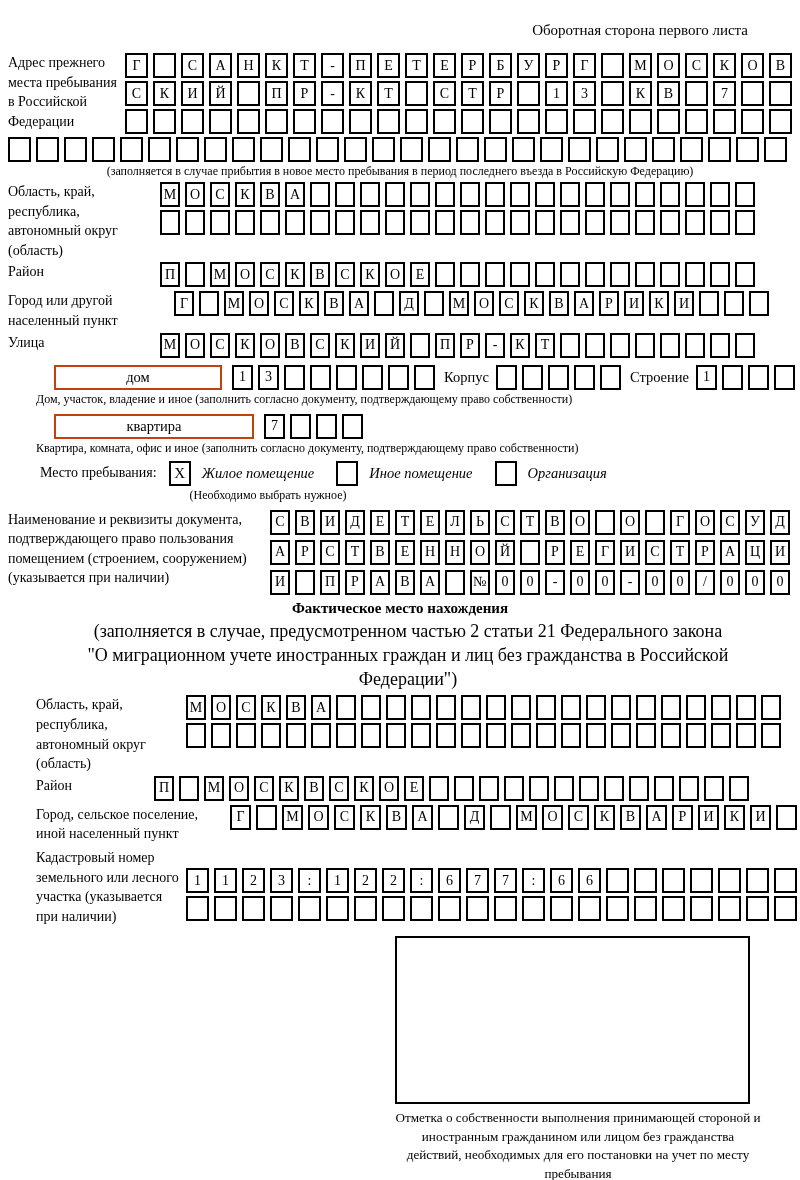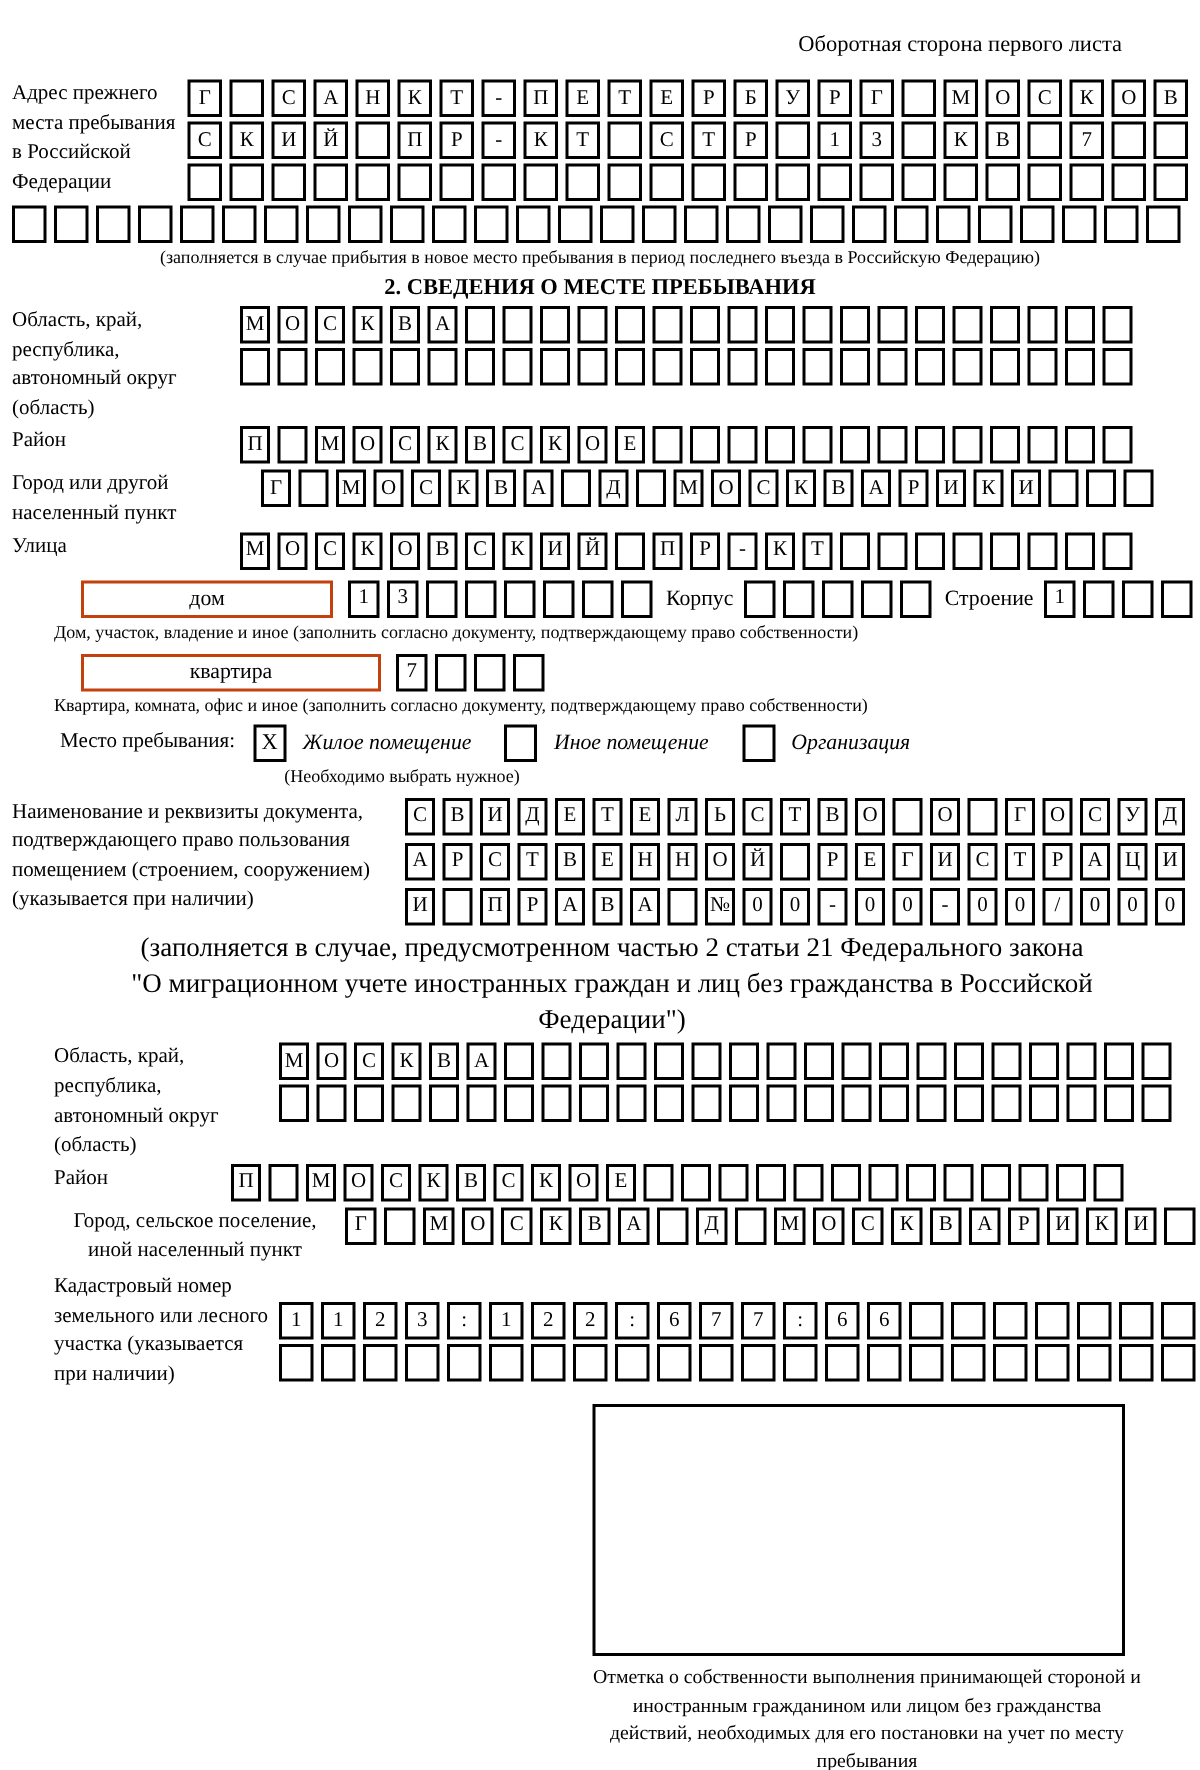--- a/index.html
+++ b/index.html
@@ -7,21 +7,21 @@
        font-family:"Liberation Serif","DejaVu Serif",serif;font-size:14px;}
   *{box-sizing:border-box;}
   .page{width:800px;height:1180px;padding:6px 8px;position:relative;border-radius:10px;}
 
   .header-note{text-align:right;padding-right:44px;font-size:15px;margin-top:16px;}
 
   .fgroup{display:flex;align-items:flex-start;}
   .flabel{line-height:1.4;flex:0 0 auto;}
   .w112{width:112px;}
   .w144{width:144px;}
-  .w188{width:188px;text-align:center;}
+  .w188{width:188px;}
   .w252{width:252px;}
   .cellcol{display:flex;flex-direction:column;gap:3px;}
   .cells{display:flex;gap:5px;}
   .cell{width:20px;height:25px;border:2px solid #000;display:flex;
         align-items:center;justify-content:center;font-size:14px;flex:0 0 auto;}
   .cells.lg .cell{width:23px;}
   .cells.md .cell{width:21px;}
 
   .mt2{margin-top:2px;} .mt4{margin-top:4px;}
   .caption{font-size:12px;line-height:1.25;}
@@ -179,21 +179,20 @@
       <div class="cell"></div>
       <div class="cell"></div>
       <div class="cell"></div>
       <div class="cell"></div>
       <div class="cell"></div>
       <div class="cell"></div>
       <div class="cell"></div>
     </div>
   <div class="caption center mt2">(заполняется в случае прибытия в новое место пребывания в период последнего въезда в Российскую Федерацию)</div>
 
-  <div class="sec-title">2. СВЕДЕНИЯ О МЕСТЕ ПРЕБЫВАНИЯ</div>
 
   <div class="fgroup s2group">
     <div class="flabel w144">Область, край, республика, автономный округ (область)</div>
     <div class="cellcol s2cells">
       <div class="cells">
           <div class="cell">М</div>
           <div class="cell">О</div>
           <div class="cell">С</div>
           <div class="cell">К</div>
           <div class="cell">В</div>
@@ -456,20 +455,21 @@
           <div class="cell">0</div>
           <div class="cell">0</div>
           <div class="cell">/</div>
           <div class="cell">0</div>
           <div class="cell">0</div>
           <div class="cell">0</div>
         </div>
     </div>
   </div>
 
+  <div class="sec-title">Фактическое место нахождения</div>
   <div class="fact-note mt2">(заполняется в случае, предусмотренном частью 2 статьи 21 Федерального закона</div>
   <div class="fact-note">"О миграционном учете иностранных граждан и лиц без гражданства в Российской Федерации")</div>
 
   <div class="fgroup factgroup mt4">
     <div class="flabel w144">Область, край, республика, автономный округ (область)</div>
     <div class="cellcol fcells">
       <div class="cells">
           <div class="cell">М</div>
           <div class="cell">О</div>
           <div class="cell">С</div>

